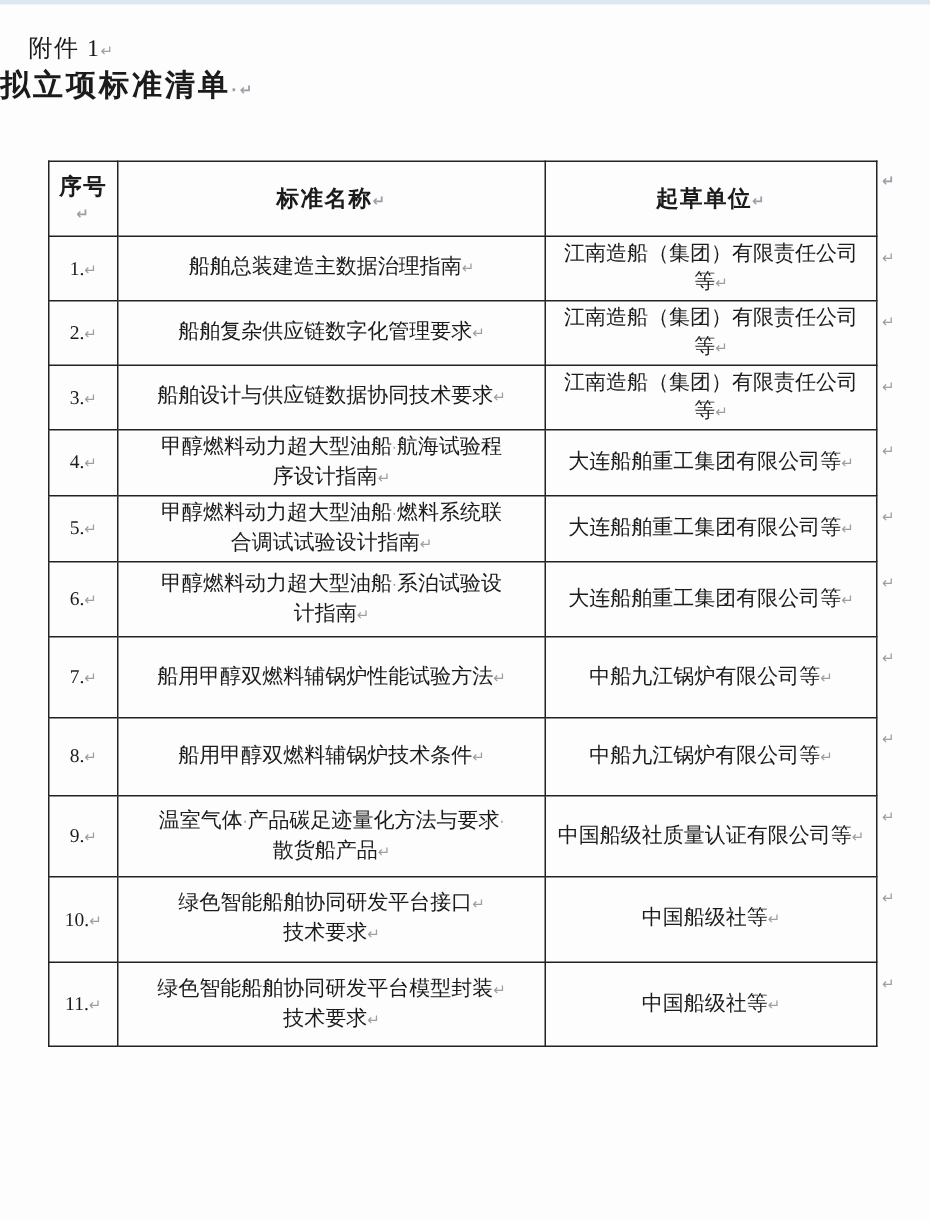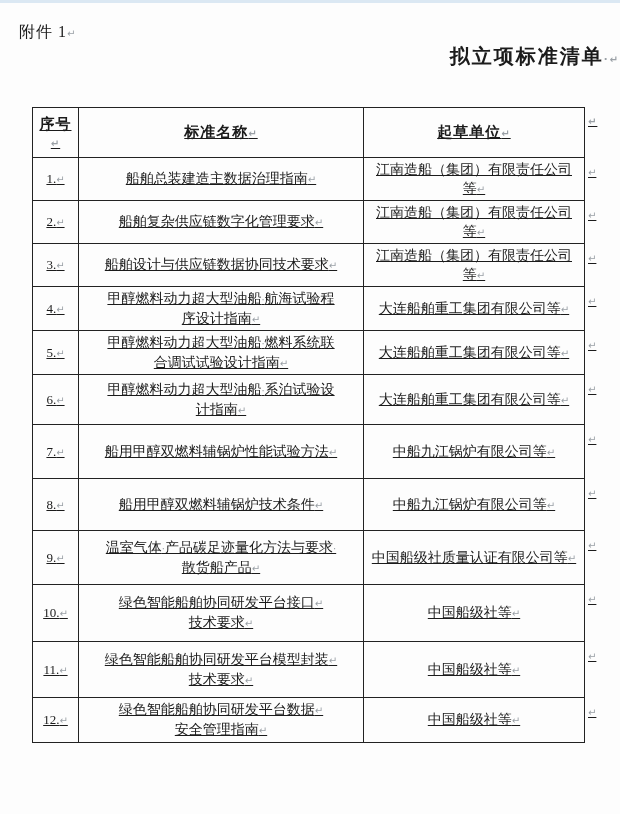--- a/index.html
+++ b/index.html
@@ -22,31 +22,30 @@
     position: absolute;
     left: 19px; top: 10px;
     font-size: 16px;
     letter-spacing: 1px;
     margin-top: 12px;
   }
   .doc-title {
     position: absolute;
     left: 0; top: 43px;
     width: 620px;
-    text-align: right;
+    text-align: left;
     font-size: 20px;
     font-weight: bold;
     letter-spacing: 2px;
   }
   table.standards {
     position: absolute;
     left: 32px; top: 107px;
     border-collapse: collapse;
     table-layout: fixed;
-    text-decoration: underline;
   }
   .standards th, .standards td {
     border: 1px solid #222;
     text-align: center;
     vertical-align: middle;
     padding: 0 2px;
     overflow: hidden;
   }
   .standards th {
     font-size: 15px;
@@ -155,20 +154,14 @@
       <td class="c-name"><span class="rich">绿色智能船舶协同研发平台接口<span class="fmark">↵</span><br>技术要求<span class="fmark">↵</span></span></td>
       <td class="c-unit"><span class="rich">中国船级社等<span class="fmark">↵</span></span></td>
       <td class="c-gutter"><span class="fmark">↵</span></td>
     </tr>
     <tr style="height:56px">
       <td class="c-no"><span class="rich">11.<span class="fmark">↵</span></span></td>
       <td class="c-name"><span class="rich">绿色智能船舶协同研发平台模型封装<span class="fmark">↵</span><br>技术要求<span class="fmark">↵</span></span></td>
       <td class="c-unit"><span class="rich">中国船级社等<span class="fmark">↵</span></span></td>
       <td class="c-gutter"><span class="fmark">↵</span></td>
     </tr>
-    <tr style="height:45px">
-      <td class="c-no"><span class="rich">12.<span class="fmark">↵</span></span></td>
-      <td class="c-name"><span class="rich">绿色智能船舶协同研发平台数据<span class="fmark">↵</span><br>安全管理指南<span class="fmark">↵</span></span></td>
-      <td class="c-unit"><span class="rich">中国船级社等<span class="fmark">↵</span></span></td>
-      <td class="c-gutter"><span class="fmark">↵</span></td>
-    </tr>
   </tbody>
 </table>
 
 </body></html>

